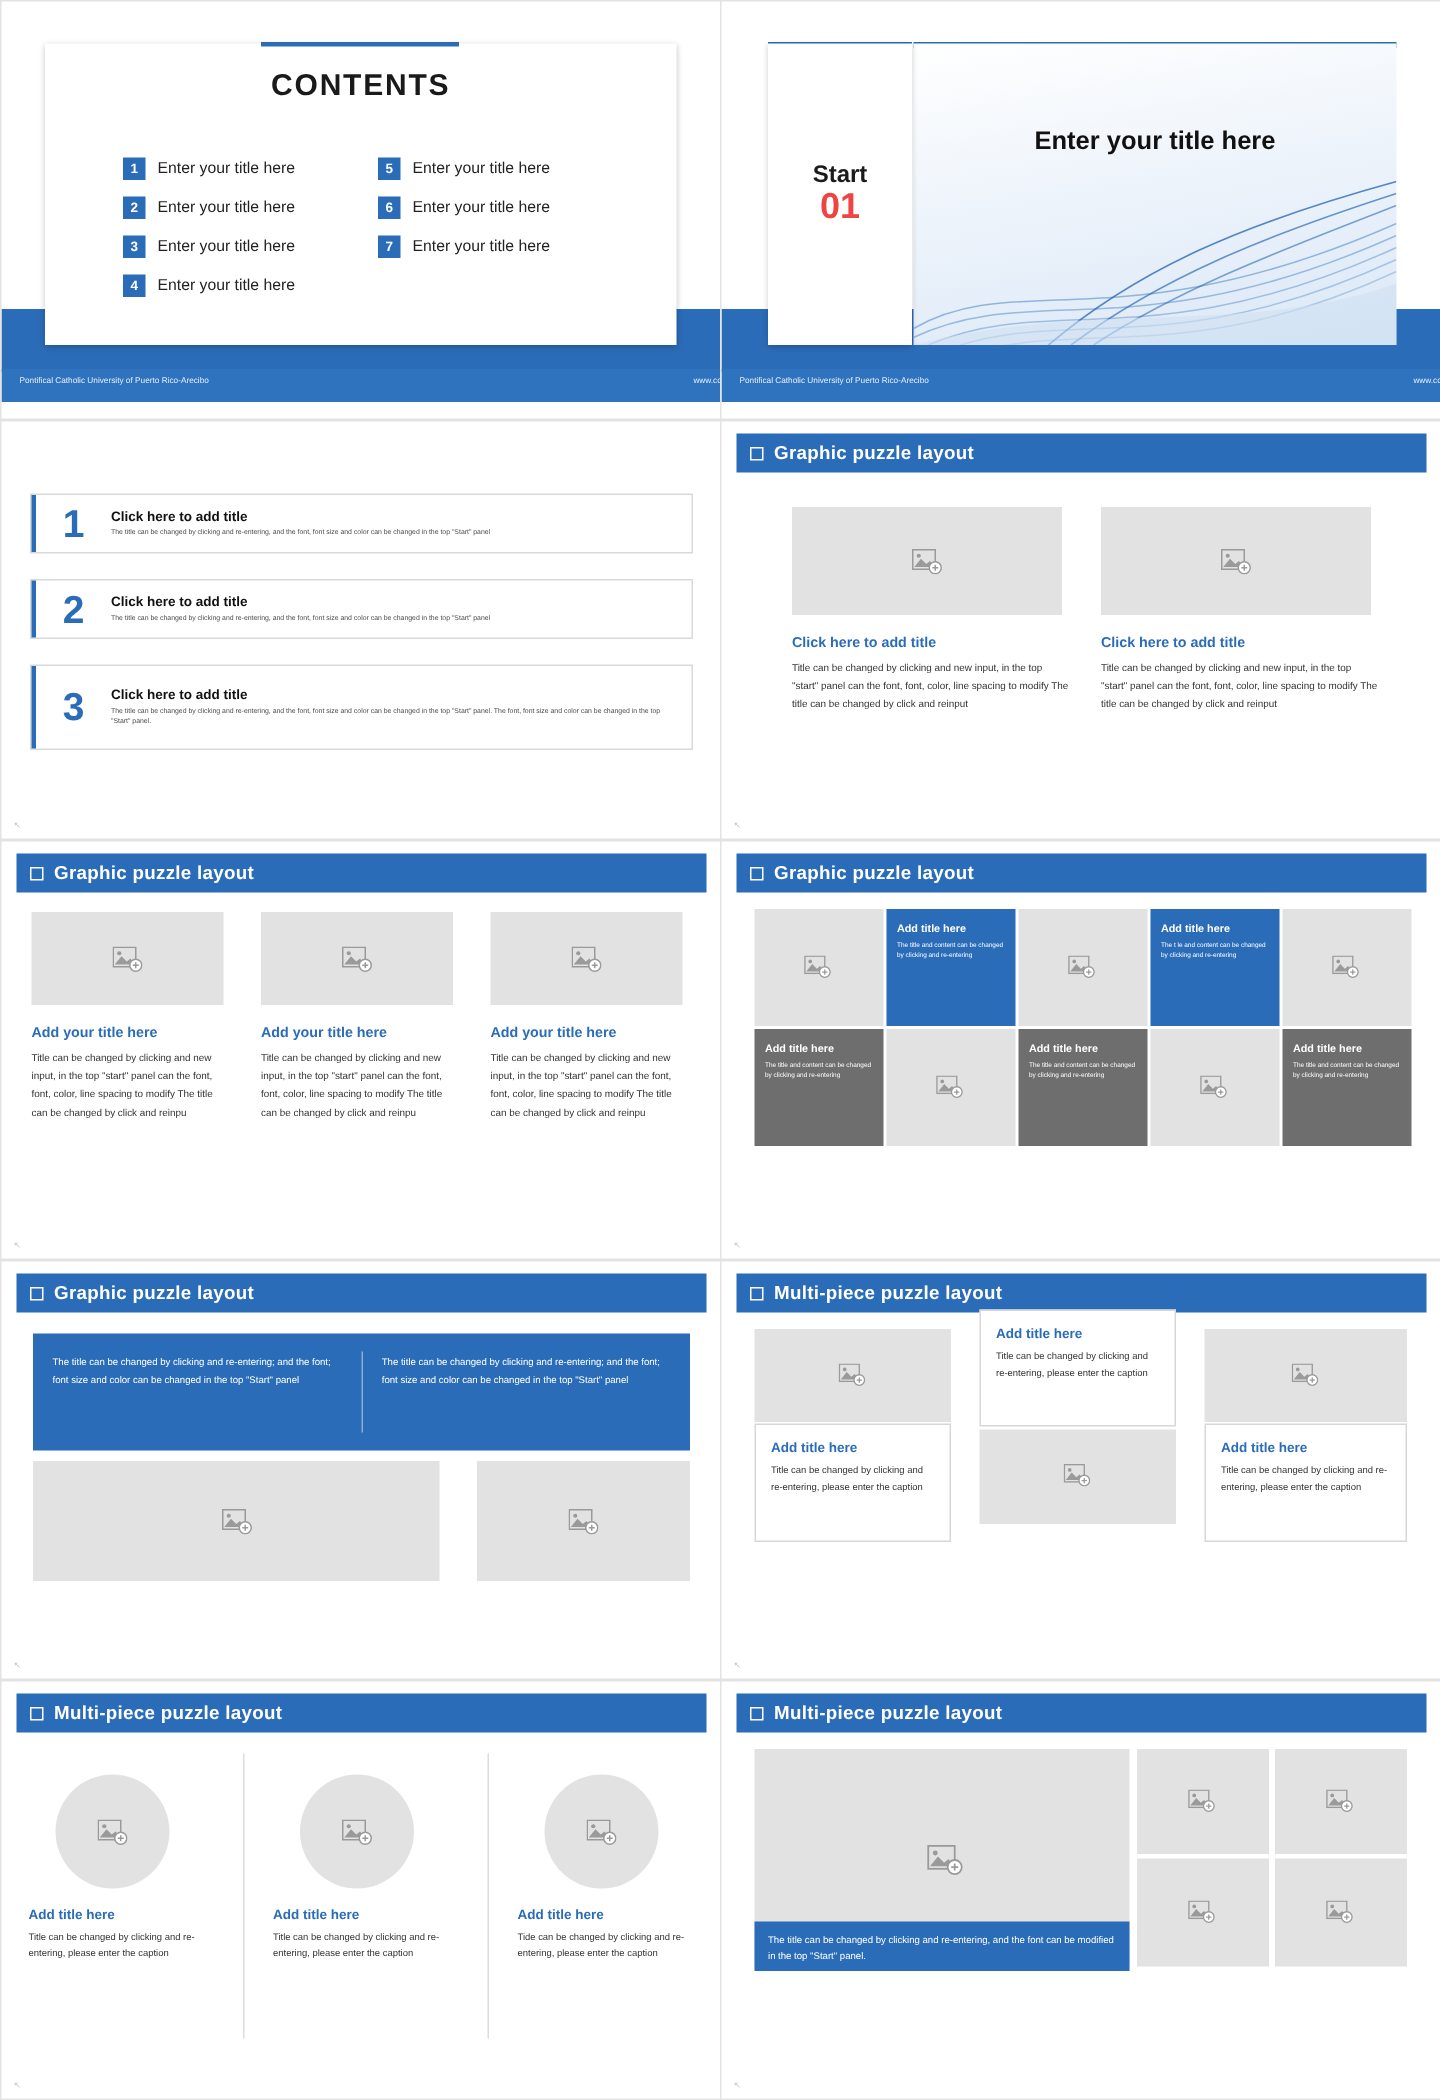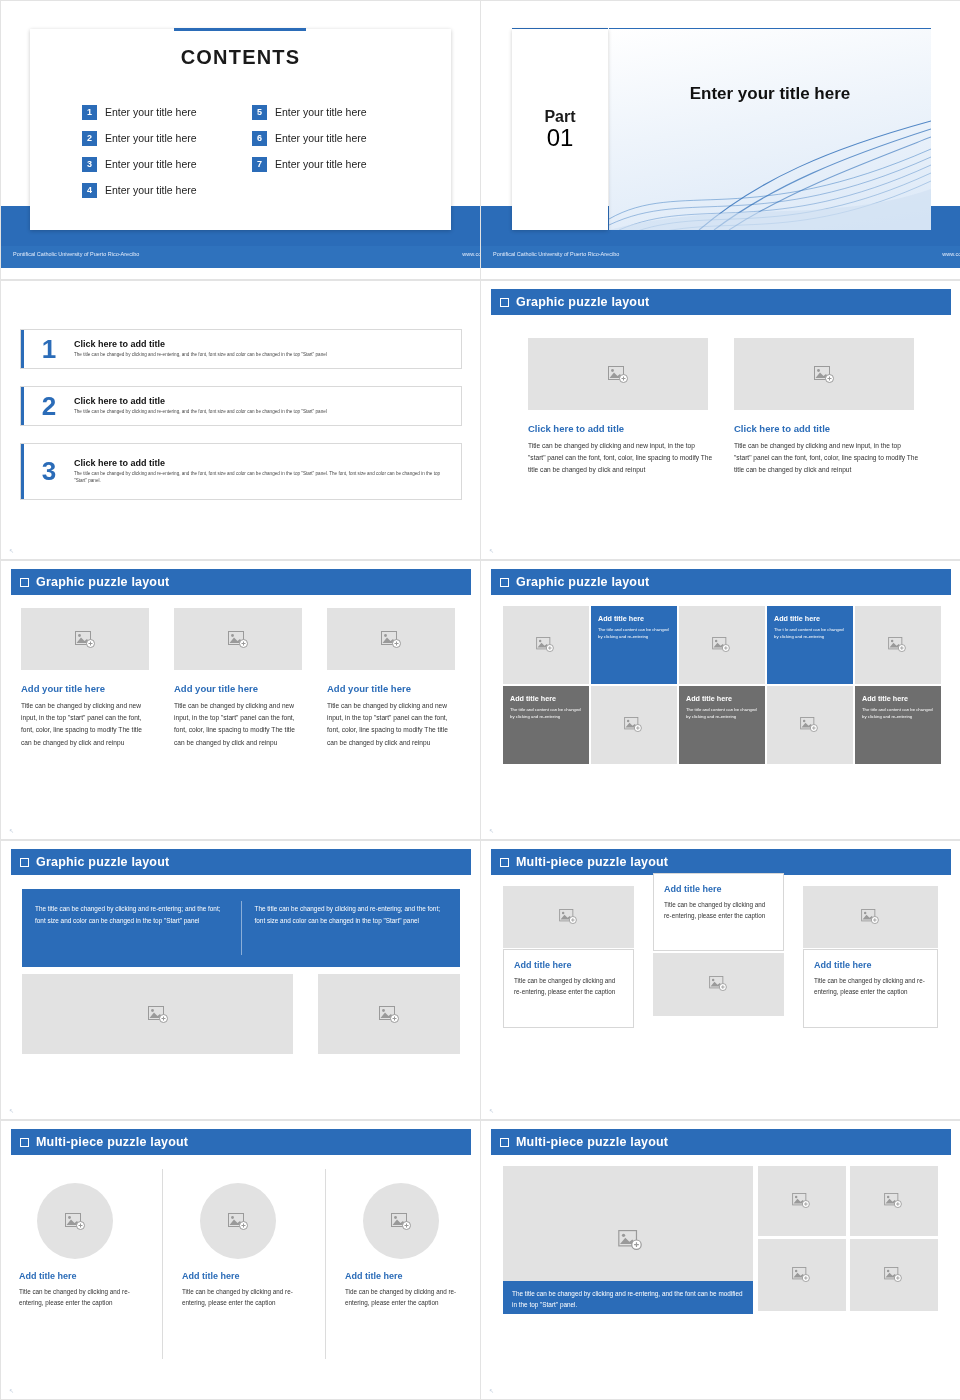--- a/index.html
+++ b/index.html
@@ -72,21 +72,21 @@
   .footer-r { position: absolute; right: 12px; top: 250px; font-size: 5.5px; color: #e6eefc; }
   
   .s3-band { position: absolute; left: 0; top: 205px; width: 480px; height: 42px; background: #2b6cb8; }
   .s3-left {
     position: absolute; left: 31px; top: 28px; width: 96px; height: 201px;
     background: #fff; box-shadow: 0 1px 4px rgba(0,0,0,.2);
     display: flex; flex-direction: column; align-items: center; justify-content: center;
   }
   .s3-tabline { position: absolute; left: 31px; top: 27px; width: 96px; height: 4px; background: #2b6cb8; }
   .s3-part { font-size: 16px; font-weight: bold; color: #1b1b1b; line-height: 1.1; }
-  .s3-pn { font-size: 24px; font-weight: normal; color: #000000; line-height: 1.1; }
+  .s3-pn { font-size: 24px; font-weight: bold; color: #ef4444; line-height: 1.1; }
   .s3-right {
     position: absolute; left: 128px; top: 28px; width: 322px; height: 201px;
     background: linear-gradient(170deg,#ffffff 0%, #eef4fb 45%, #dbe8f7 100%);
     overflow: hidden;
   }
   .s3-rtab { position: absolute; left: 128px; top: 27px; width: 322px; height: 4px; background: #2b6cb8; }
   .s3-rt { position: absolute; left: 0; top: 55px; width: 322px; text-align: center;
      font-size: 17px; font-weight: bold; color: #111; }
   
   .s4-row {
@@ -185,21 +185,21 @@
           <path d="M90 201 C 150 150, 220 120, 322 92" opacity=".8"></path>
           <path d="M105 201 C 165 156, 235 128, 322 100" opacity=".7"></path>
           <path d="M120 201 C 180 162, 250 136, 322 108" opacity=".6"></path>
         </g>
         <path d="M0 201 C 120 170, 220 196, 322 160 L322 201 Z" fill="#cfe0f2" opacity=".6"></path>
       </svg>
       <div class="s3-rt">Enter your title here</div>
     </div>
     <div class="s3-tabline"></div>
     <div class="s3-left">
-      <div class="s3-part">Part</div>
+      <div class="s3-part">Start</div>
       <div class="s3-pn">01</div>
     </div>
     <div class="s2-foot"></div>
     <div class="footer-l">Pontifical Catholic University of Puerto Rico-Arecibo</div>
     <div class="footer-r"><span>www.collegeppt.com</span> &nbsp;|&nbsp; <span>3</span></div>
   </div>
 
   <div class="slide">
     <div class="s4-row" style="top:48px;height:40px;">
       <div class="s4-bar"></div>

